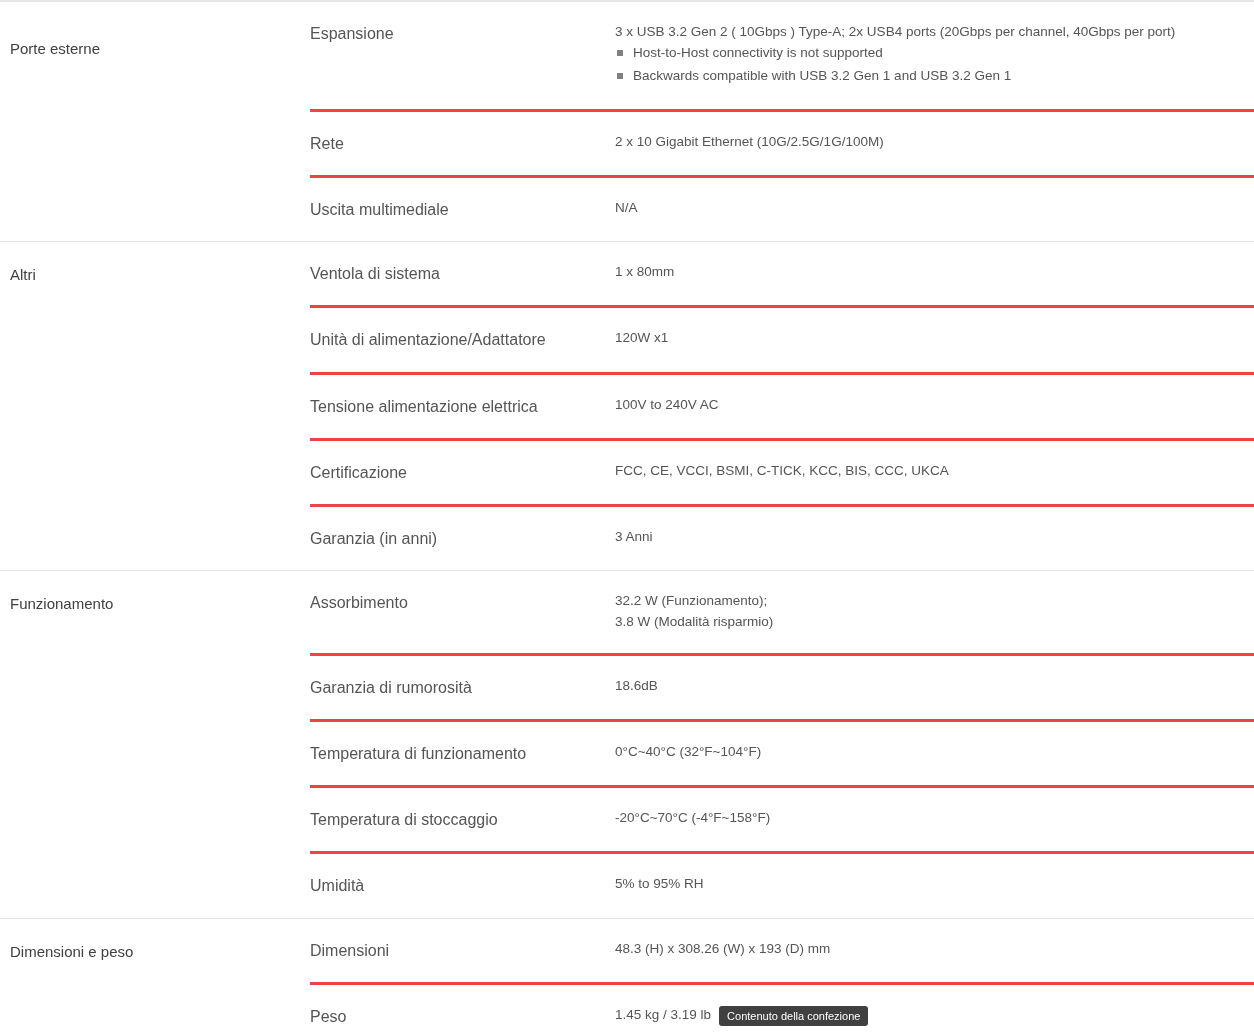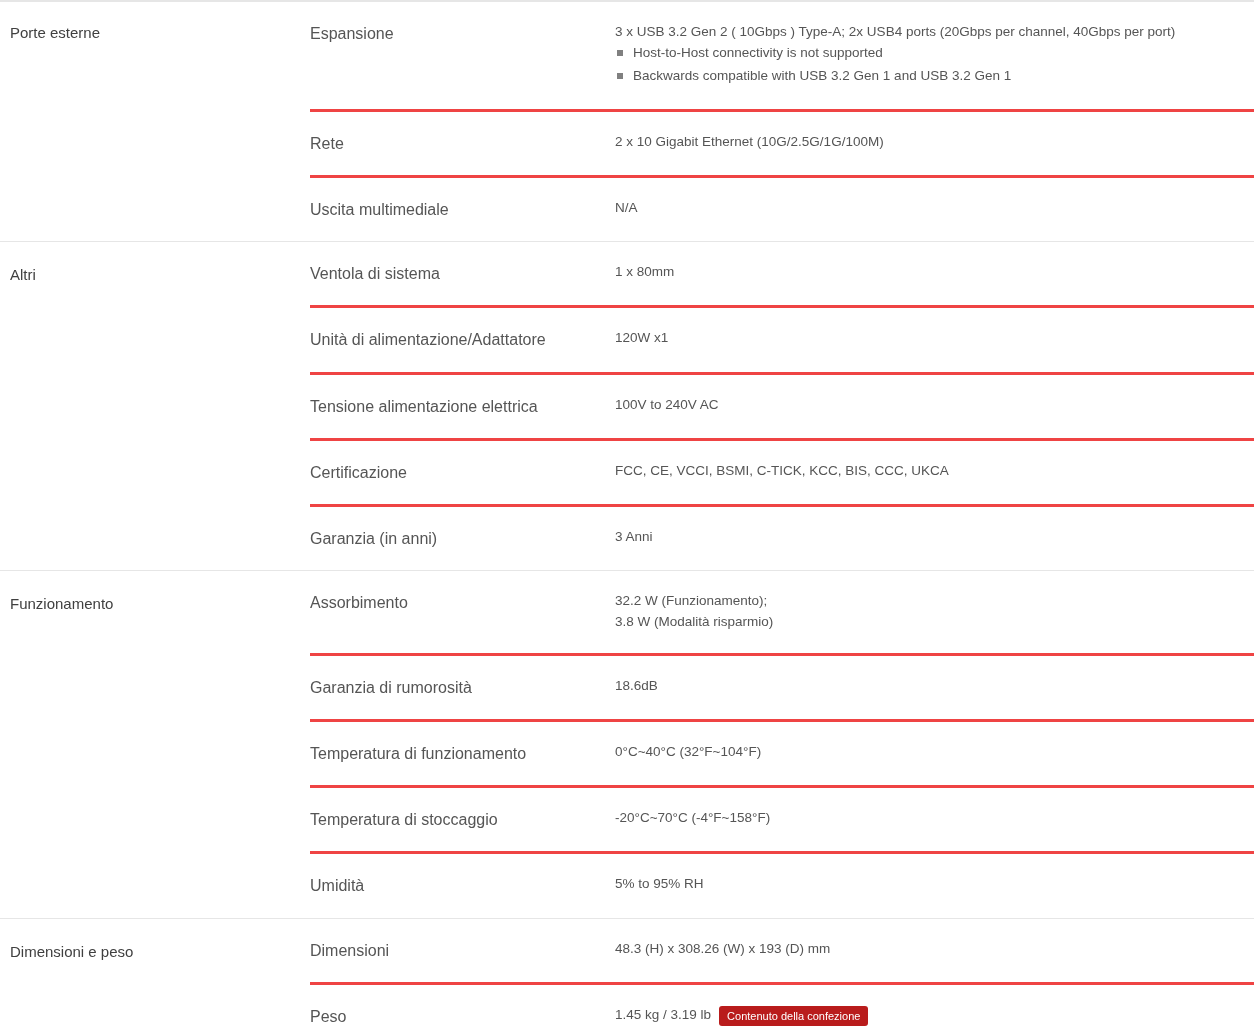--- a/index.html
+++ b/index.html
@@ -86,21 +86,21 @@
     content: "";
     position: absolute;
     left: 2px;
     top: 7px;
     width: 6px;
     height: 6px;
     background: #808080;
   }
   .badge {
     display: inline-block;
-    background: #b91c1c;
+    background: #404040;
     color: #ffffff;
     font-size: 11px;
     padding: 4px 8px 4px 8px;
     border-radius: 3px;
     margin-left: 8px;
     vertical-align: middle;
     line-height: 1.1;
     white-space: nowrap;
   }
   .weight-line {
@@ -110,21 +110,21 @@
   .bottom-rule {
     border-top: 1px solid #e6e6e6;
     width: 1254px;
   }
   .top-rule {
     border-top: 1px solid #e6e6e6;
     width: 1254px;
   }
   
   .group.top-group .group-title {
-    padding-top: 20px;
+    padding-top: 36px;
   }
 </style>
 </head>
 <body>
 
 <div class="spec-sheet">
 
   <div class="top-rule"></div>
 
   <div class="group top-group">

